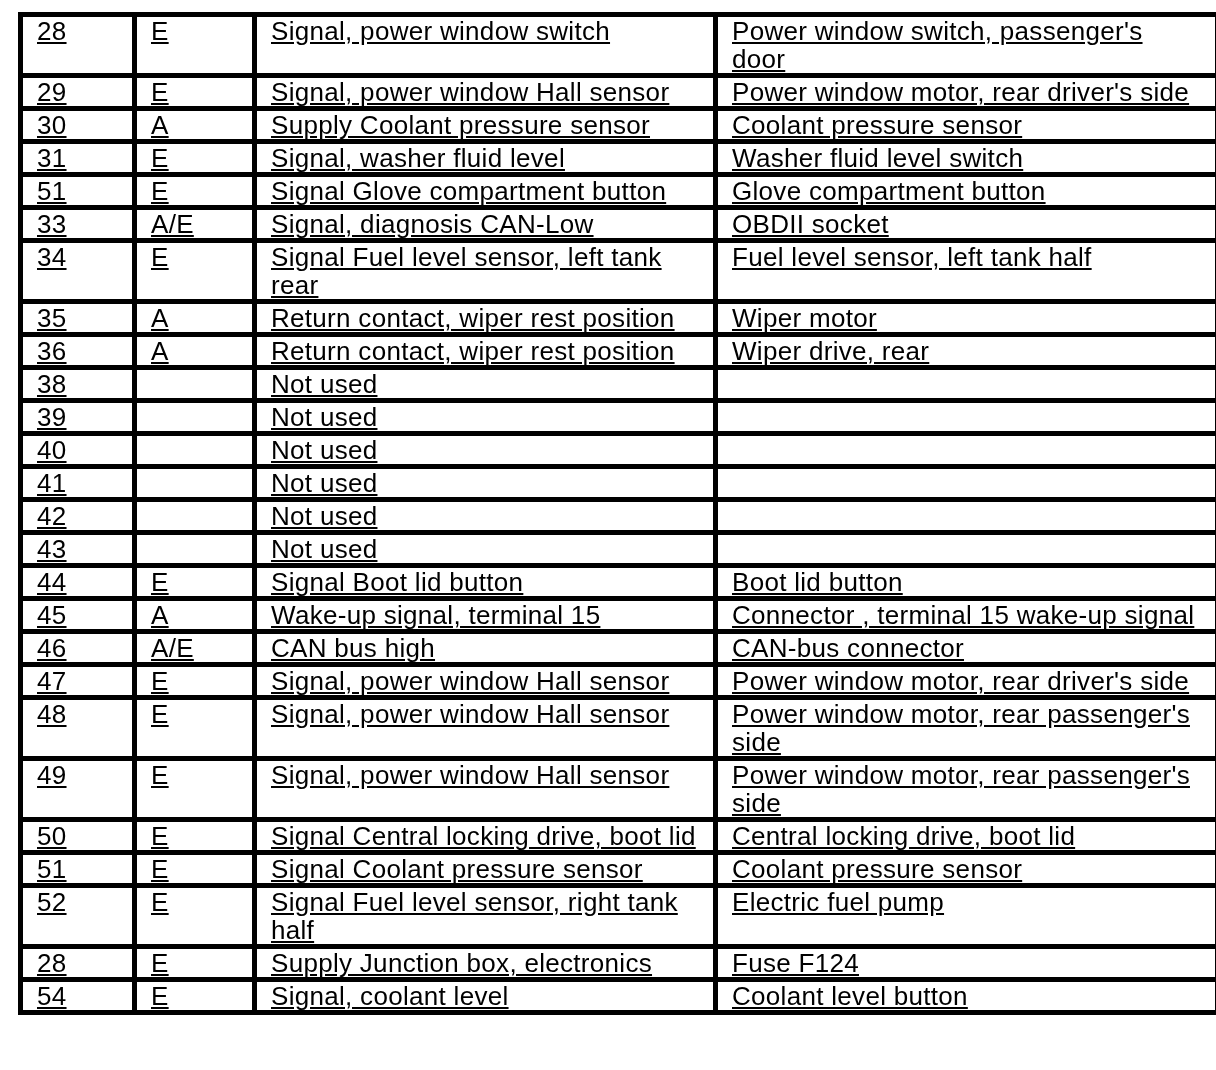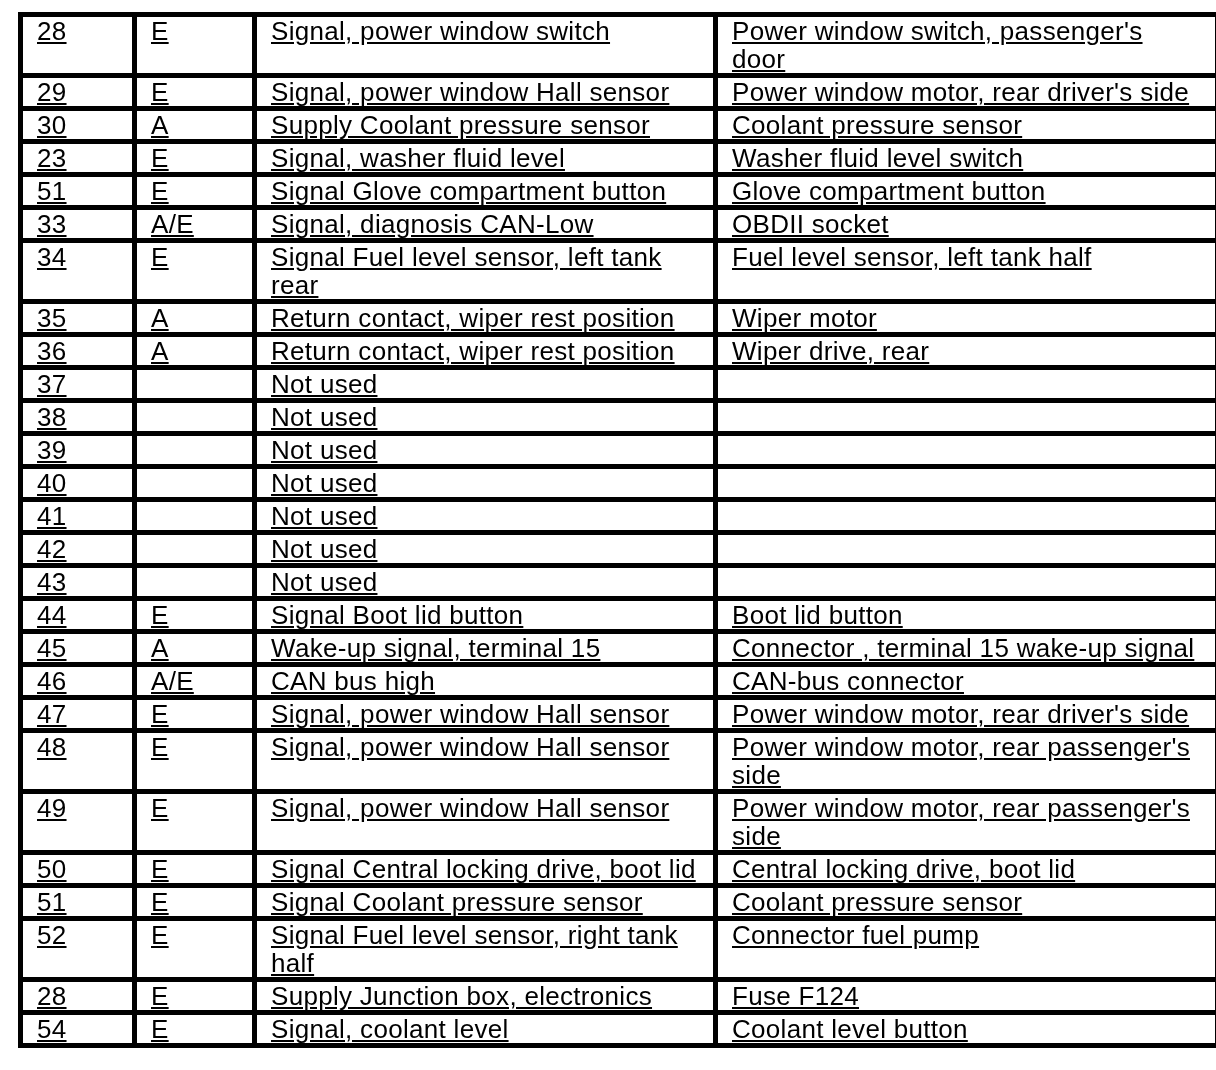--- a/index.html
+++ b/index.html
@@ -59,21 +59,21 @@
         <td>Signal, power window Hall sensor</td>
         <td>Power window motor, rear driver's side</td>
       </tr>
       <tr>
         <td>30</td>
         <td>A</td>
         <td>Supply Coolant pressure sensor</td>
         <td>Coolant pressure sensor</td>
       </tr>
       <tr>
-        <td>23</td>
+        <td>31</td>
         <td>E</td>
         <td>Signal, washer fluid level</td>
         <td>Washer fluid level switch</td>
       </tr>
       <tr>
         <td>51</td>
         <td>E</td>
         <td>Signal Glove compartment button</td>
         <td>Glove compartment button</td>
       </tr>
@@ -96,26 +96,20 @@
         <td>Return contact, wiper rest position</td>
         <td>Wiper motor</td>
       </tr>
       <tr>
         <td>36</td>
         <td>A</td>
         <td>Return contact, wiper rest position</td>
         <td>Wiper drive, rear</td>
       </tr>
       <tr>
-        <td>37</td>
-        <td></td>
-        <td>Not used</td>
-        <td></td>
-      </tr>
-      <tr>
         <td>38</td>
         <td></td>
         <td>Not used</td>
         <td></td>
       </tr>
       <tr>
         <td>39</td>
         <td></td>
         <td>Not used</td>
         <td></td>
@@ -192,21 +186,21 @@
         <td>51</td>
         <td>E</td>
         <td>Signal Coolant pressure sensor</td>
         <td>Coolant pressure sensor</td>
       </tr>
       <tr>
         <td>52</td>
         <td>E</td>
         <td>Signal Fuel level sensor, right tank
 half</td>
-        <td>Connector fuel pump</td>
+        <td>Electric fuel pump</td>
       </tr>
       <tr>
         <td>28</td>
         <td>E</td>
         <td>Supply Junction box, electronics</td>
         <td>Fuse F124</td>
       </tr>
       <tr>
         <td>54</td>
         <td>E</td>

